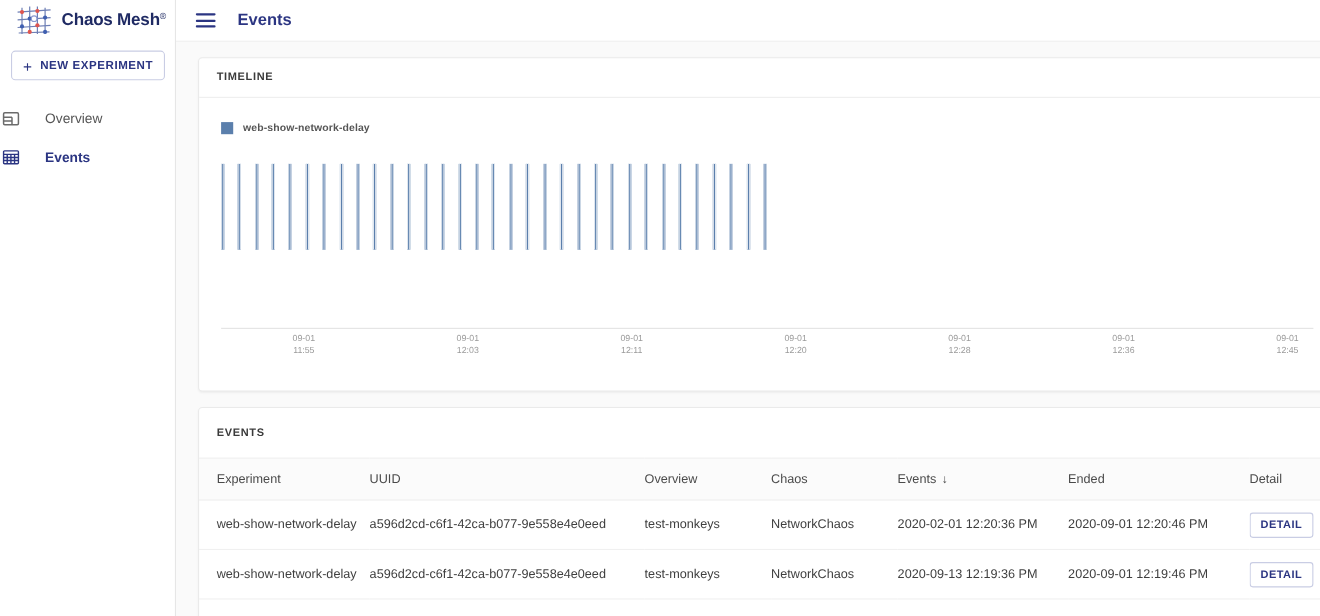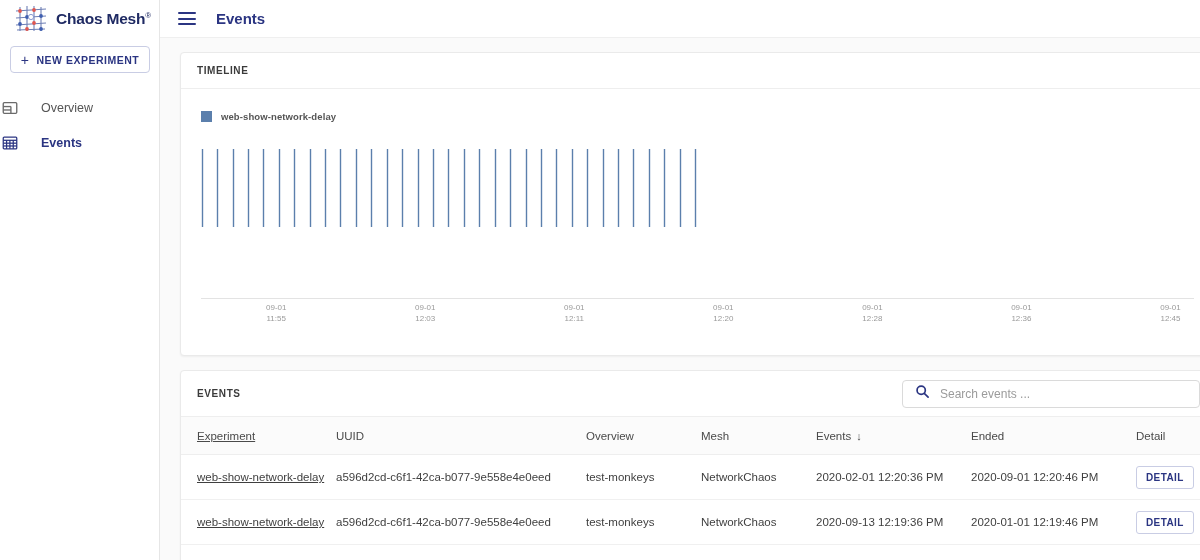--- a/index.html
+++ b/index.html
@@ -128,21 +128,21 @@
     font-family: "Liberation Sans", sans-serif; width: 100%; background: transparent;
   }
   .search-input::placeholder { color: #9b9b9b; }
 
   table { width: 100%; border-collapse: collapse; table-layout: fixed; }
   thead tr { background: #fbfbfb; border-top: 1px solid #eeeeee; border-bottom: 1px solid #eeeeee; }
   th {
     text-align: left; font-size: 11.5px; font-weight: normal; color: #4a4a4a;
     height: 38px; padding: 0 8px 0 0;
   }
-  th:first-child, td:first-child { padding-left: 16px; text-decoration: underline; }
+  th:first-child, td:first-child { padding-left: 16px; }
   td {
     font-size: 11.5px; color: #3f3f3f; height: 45px;
     border-bottom: 1px solid #f0f0f0; padding-right: 8px;
     white-space: nowrap; overflow: hidden;
   }
   .col-exp { width: 155px; }
   .col-uuid { width: 250px; }
   .col-ns { width: 115px; }
   .col-kind { width: 115px; }
   .col-started { width: 155px; }
@@ -308,47 +308,38 @@
                 <div class="tick-label" style="left: 95.6%;">09-01
 12:45</div>
               </div>
           </div>
         </div>
       </div>
 
       <div class="card events-card">
         <div class="events-head">
           <span class="card-head-title">EVENTS</span>
-          <div class="search-box">
-            <span>
-              <svg viewBox="0 0 16 16" width="15" height="15" fill="none" stroke="#2b3582" stroke-width="1.8">
-                <circle cx="6.6" cy="6.6" r="4.4"></circle>
-                <line x1="9.9" y1="9.9" x2="14" y2="14" stroke-linecap="round"></line>
-              </svg>
-            </span>
-            <input class="search-input" type="text" placeholder="Search events ..." style="">
-          </div>
         </div>
 
         <table>
           <colgroup>
             <col class="col-exp">
               <col class="col-uuid">
               <col class="col-ns">
               <col class="col-kind">
             <col class="col-started">
               <col class="col-ended">
               <col class="col-detail">
           </colgroup>
           <thead>
             <tr>
               <th><span>Experiment</span></th>
               <th><span>UUID</span></th>
               <th><span>Overview</span></th>
-              <th><span>Mesh</span></th>
+              <th><span>Chaos</span></th>
               <th><span>Events</span><span class="sort-arrow">↓</span></th>
               <th><span>Ended</span></th>
               <th><span>Detail</span></th>
             </tr>
           </thead>
           <tbody id="events-body">
               <tr>
                 <td>web-show-network-delay</td>
                 <td>a596d2cd-c6f1-42ca-b077-9e558e4e0eed</td>
                 <td>test-monkeys</td>
@@ -356,21 +347,21 @@
                 <td>2020-02-01 12:20:36 PM</td>
                 <td>2020-09-01 12:20:46 PM</td>
                 <td><button class="detail-btn">DETAIL</button></td>
               </tr>
               <tr>
                 <td>web-show-network-delay</td>
                 <td>a596d2cd-c6f1-42ca-b077-9e558e4e0eed</td>
                 <td>test-monkeys</td>
                 <td>NetworkChaos</td>
                 <td>2020-09-13 12:19:36 PM</td>
-                <td>2020-01-01 12:19:46 PM</td>
+                <td>2020-09-01 12:19:46 PM</td>
                 <td><button class="detail-btn">DETAIL</button></td>
               </tr>
             </tbody>
         </table>
       </div>
 
     </div>
   </section>
 </div>
 

